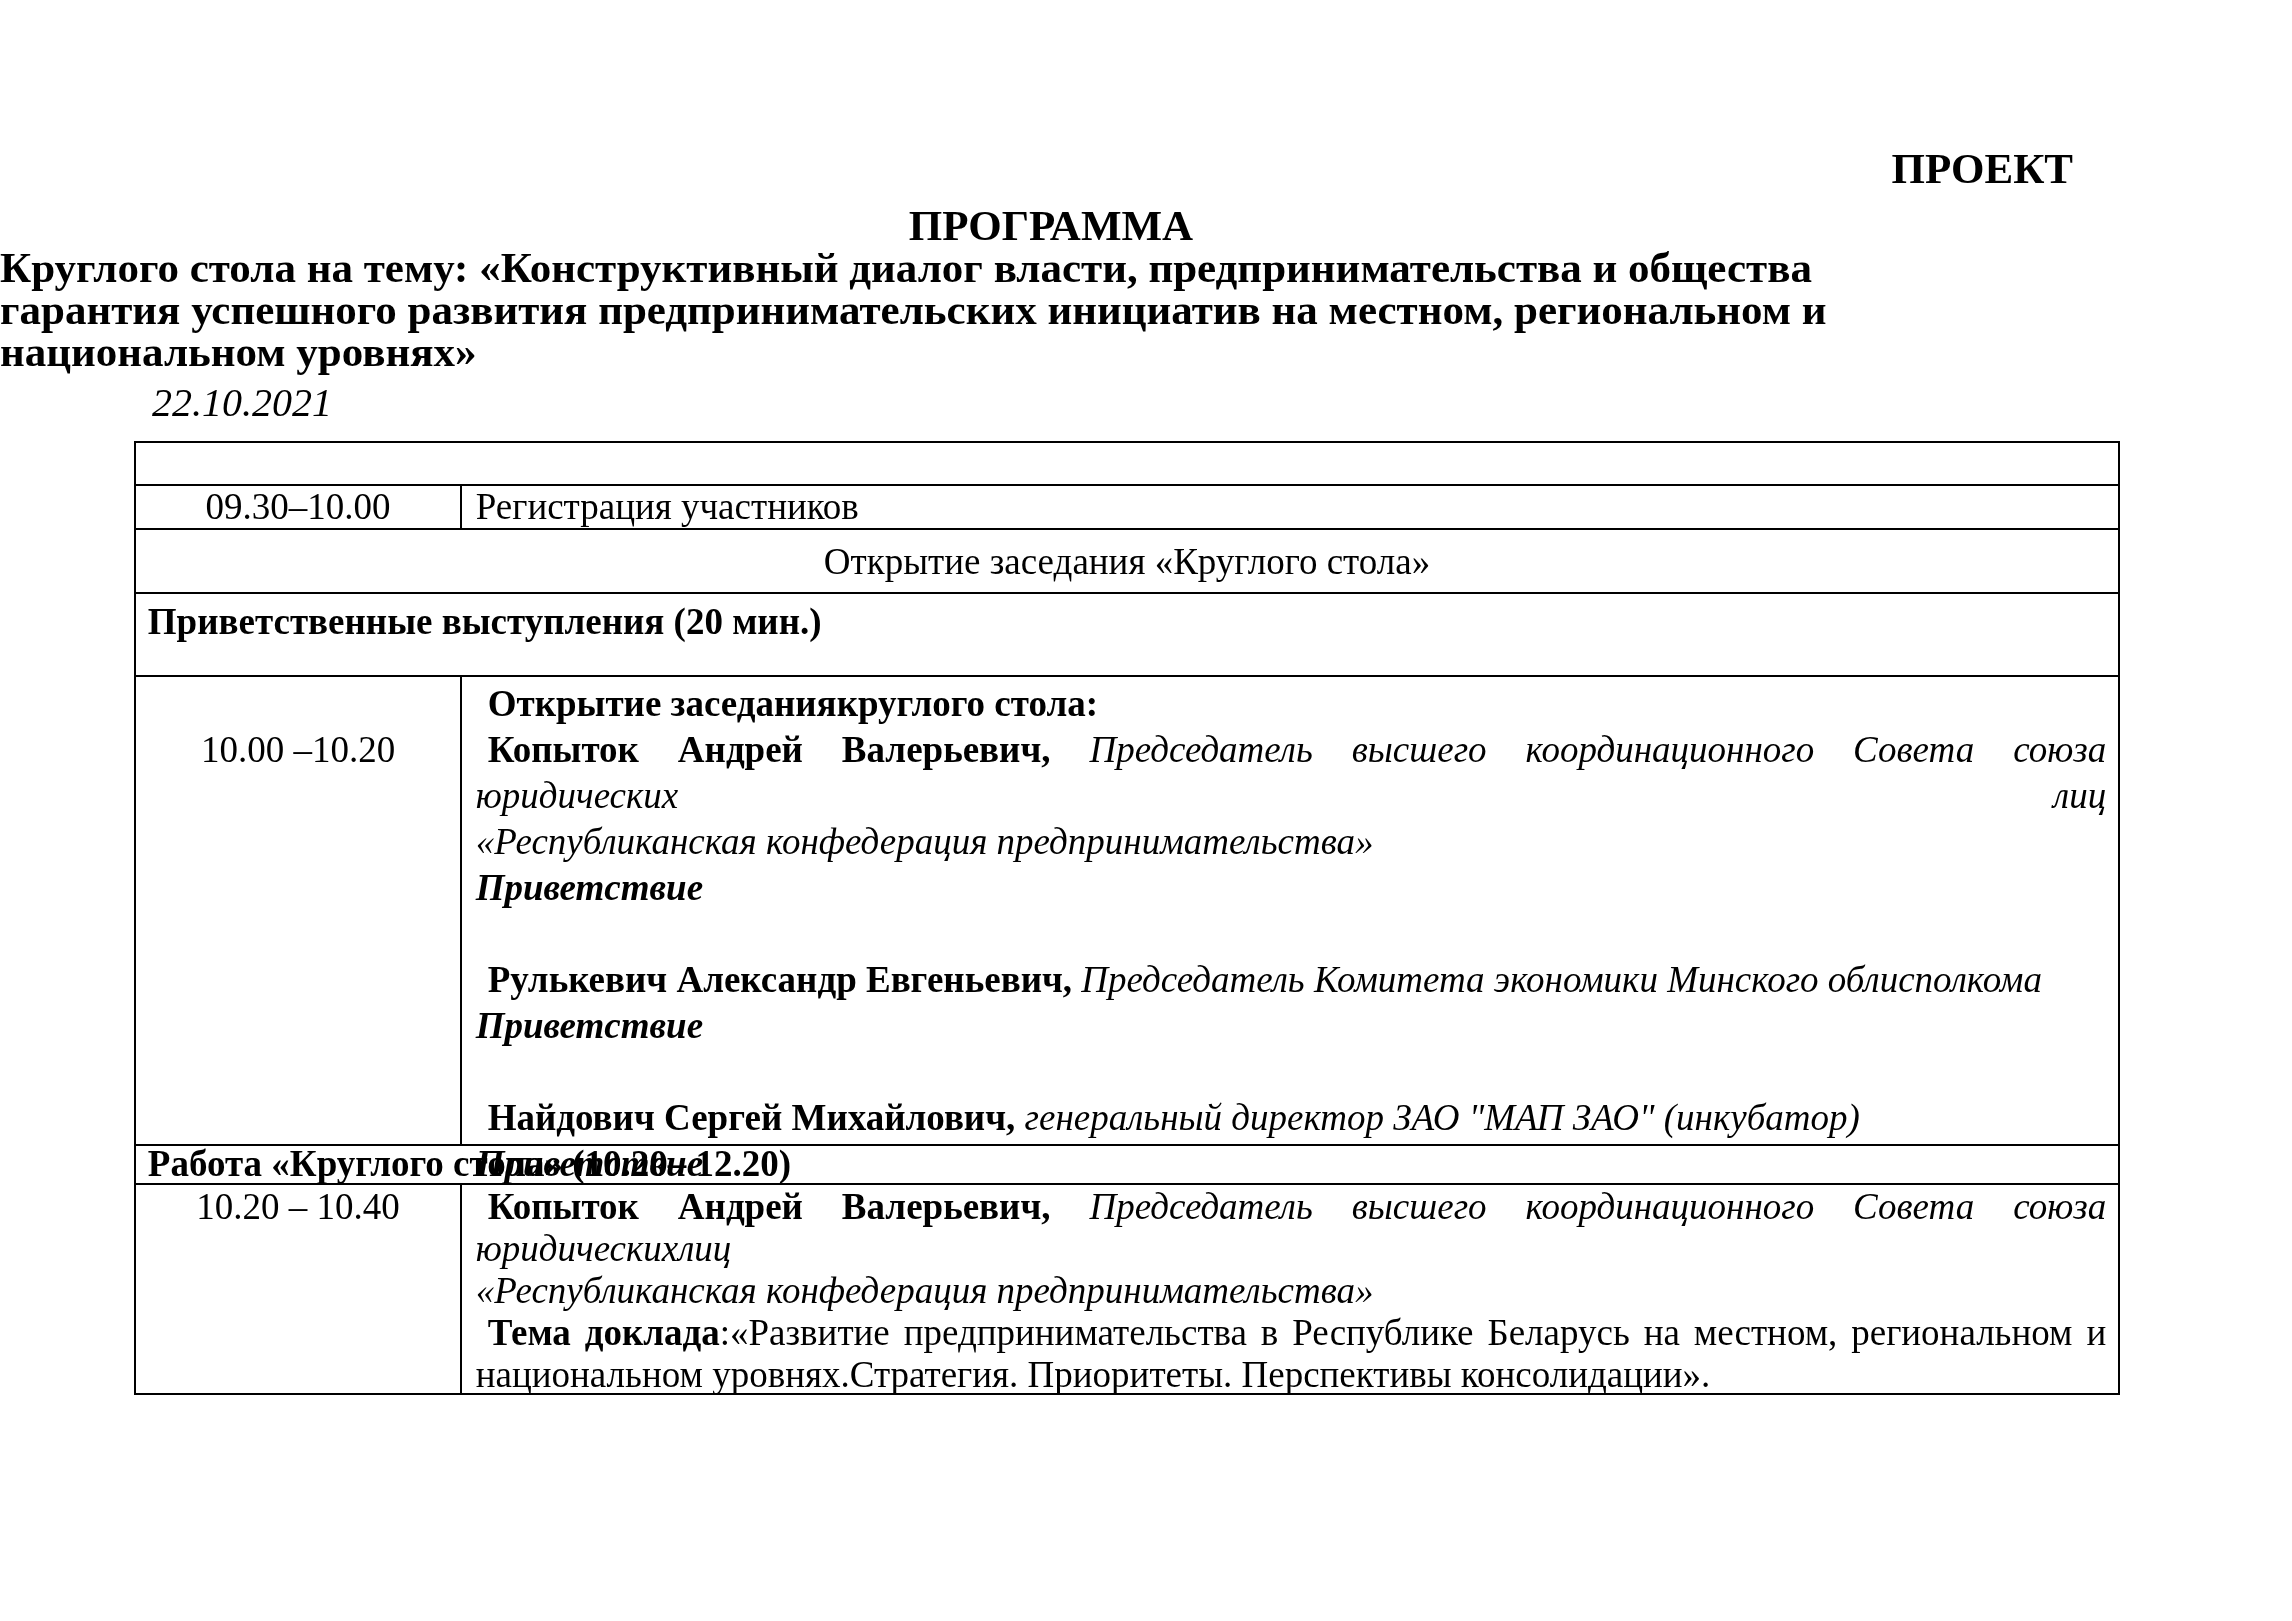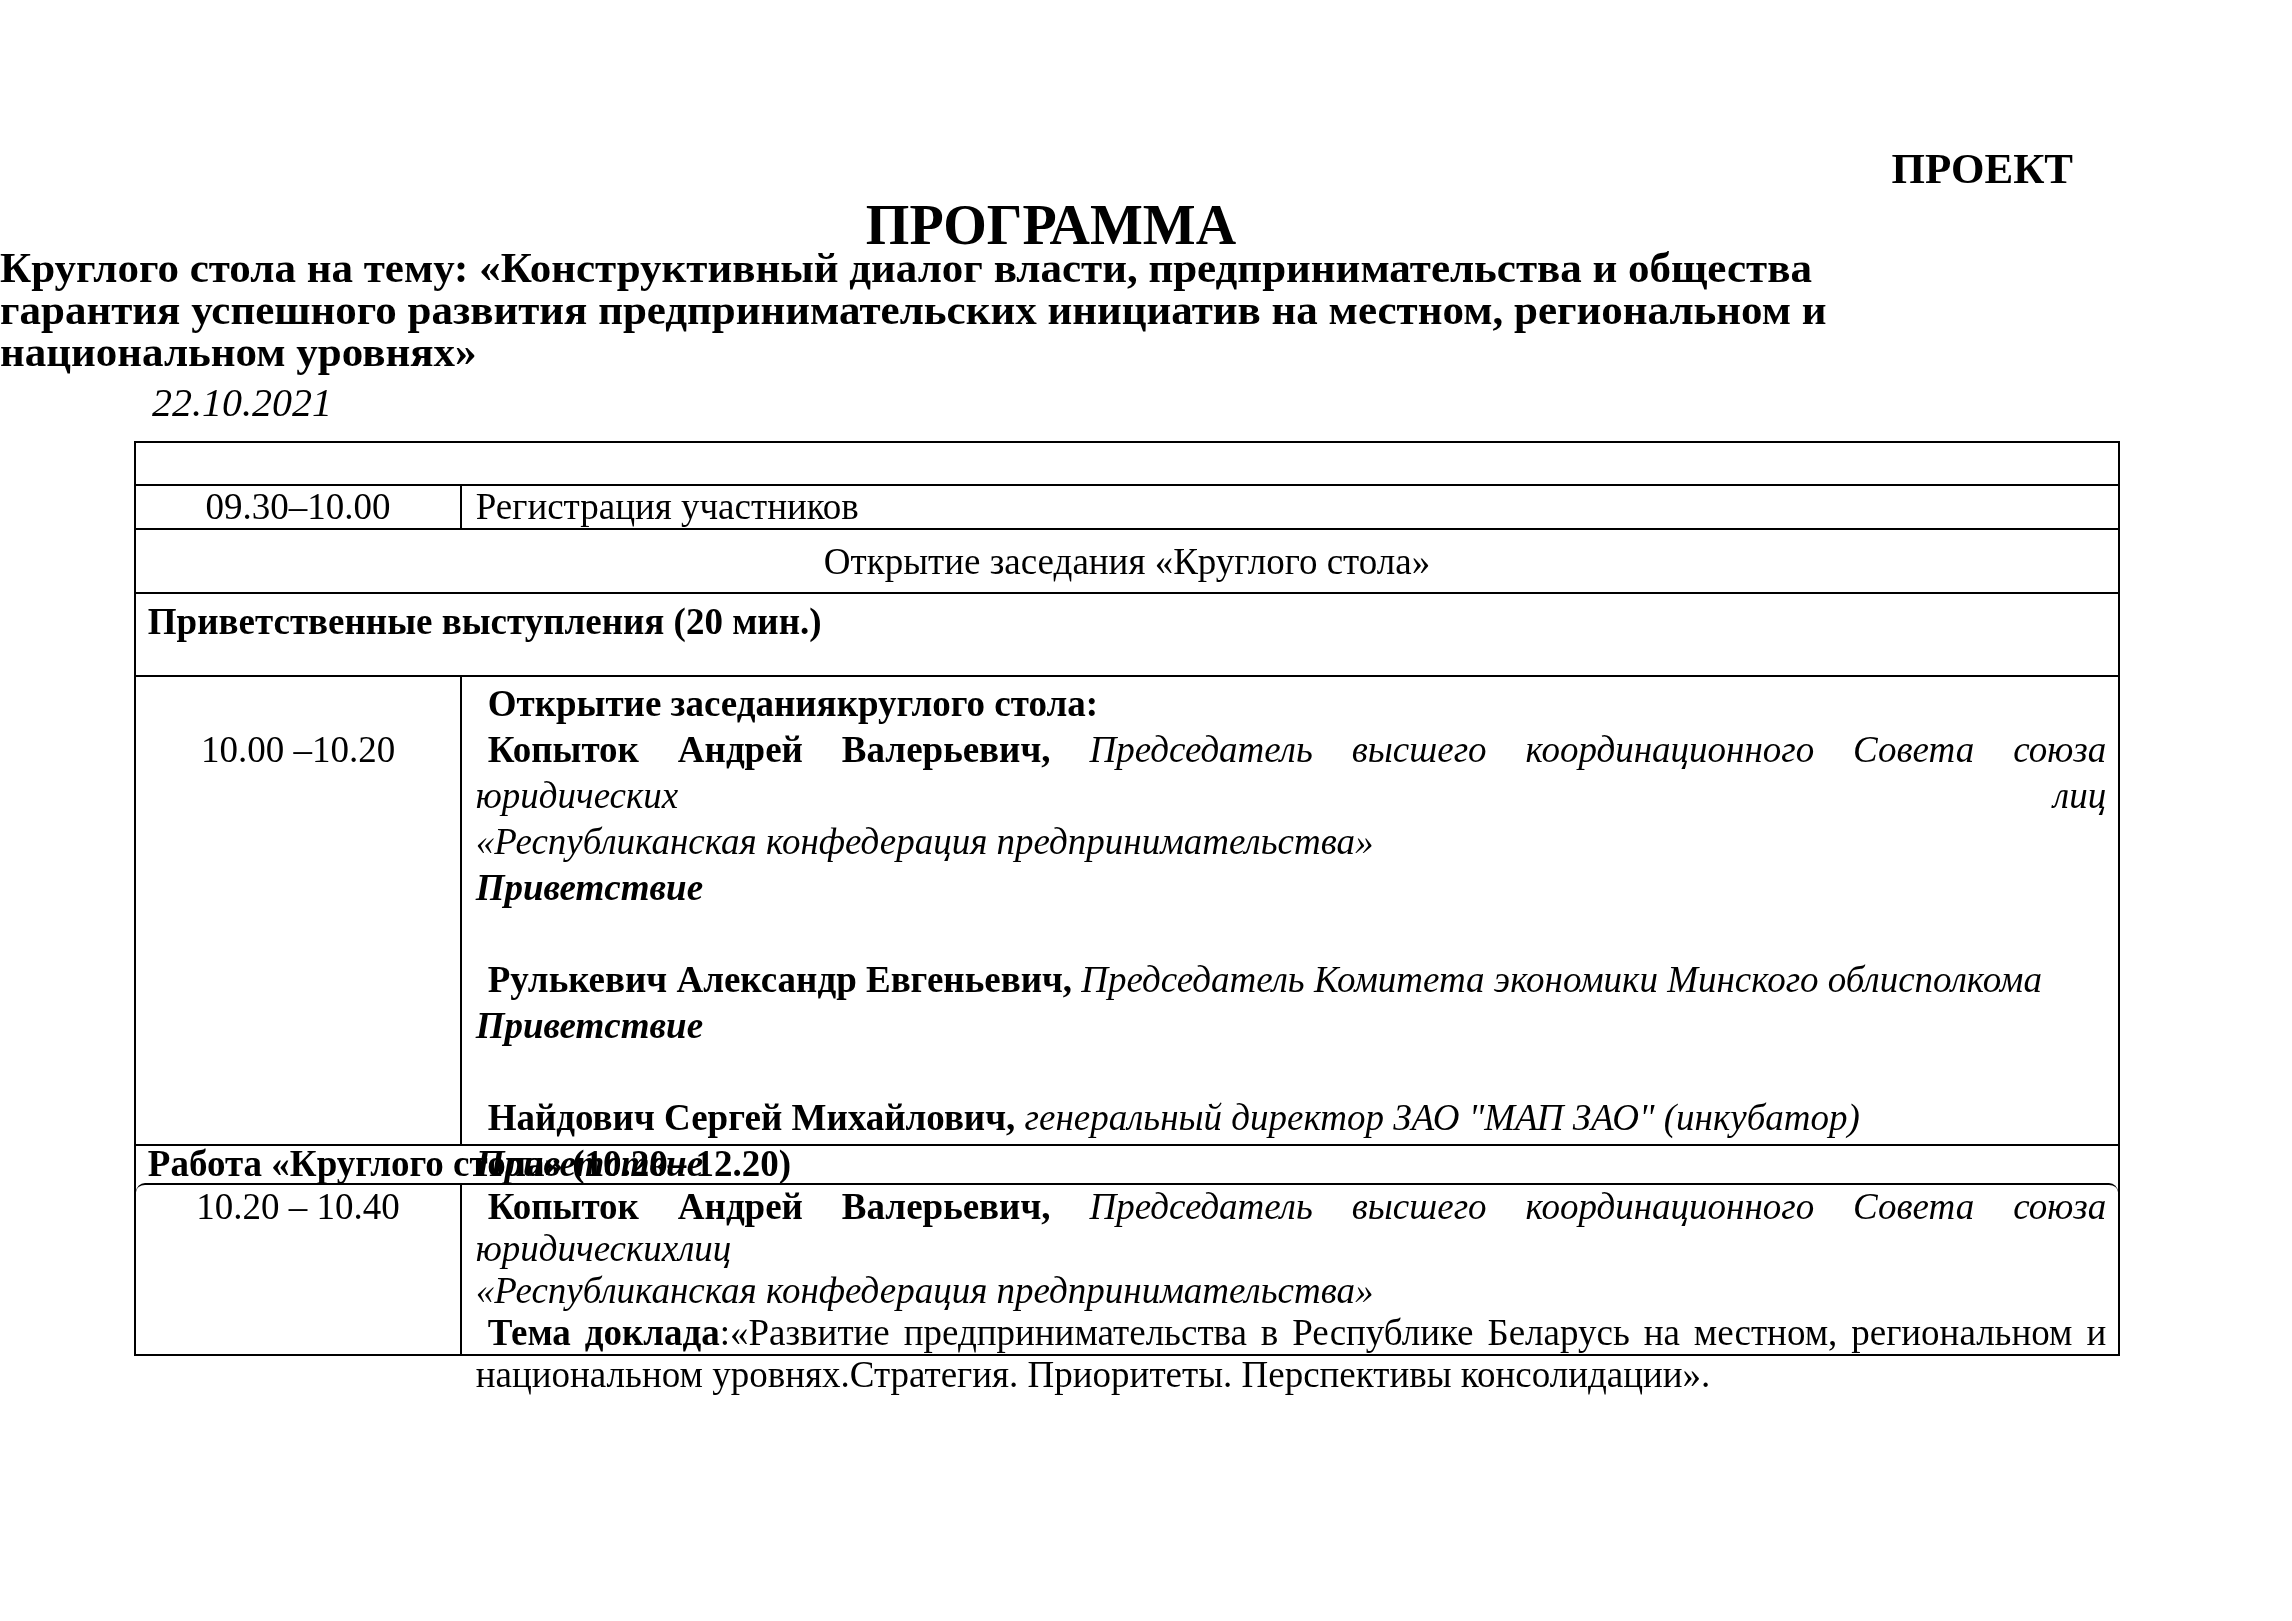--- a/index.html
+++ b/index.html
@@ -12,21 +12,21 @@
     overflow:hidden;
   }
   .b  { font-weight:700;margin-left:12px; }
   .i  { font-style:italic; }
   .bi { font-weight:700; font-style:italic; }
   .just { text-align:justify; text-align-last:justify; }
 
   .project   { margin-top:147px; padding-right:220px; text-align:right;
                font-weight:700; font-size:43px; line-height:43px;padding-left:6px; }
   .programma { margin-top:13.7px; padding-right:191px; text-align:center;
-               font-weight:700; font-size:56px; line-height:43px; }
+               font-weight:700; font-size:43px; line-height:43px; }
   .subtitle  { text-align:left; font-weight:700; font-size:43px; line-height:42px; }
 
   .meta { display:flex; justify-content:space-between; align-items:flex-start;
           margin-top:7.8px; padding:0 163px 0 152px;
           font-style:italic; font-size:40px; line-height:46px;gap:12px; }
 
   .ptable { margin:14.7px 0 0 134px; width:1986px;
             border:2px solid #000; border-bottom-width:2.9px;
             font-size:37px; }
   .row  { border-top:2px solid #000; }
@@ -38,21 +38,21 @@
   .r-empty  { height:41px; }
   .r-s1, .r-s2 { height:44px; }
   .r-s1 .timecell, .r-s1 .ccell, .r-s2 .timecell, .r-s2 .ccell { line-height:42px; }
   .r-open   { height:64px; display:flex; align-items:center; justify-content:center;
               font-weight:400; padding:0 11.8px; }
   .r-greet  { height:83px; font-weight:700; padding:7.8px 11.8px 0 11.8px; line-height:39px; }
   .r-sess   { height:469px; }
   .r-sess .timecell { padding-top:50px; line-height:46px; }
   .r-sess .ccell    { padding-top:3.9px; line-height:46px; }
   .r-work   { height:39px; font-weight:700; padding:0 11.8px; line-height:36px; }
-  .r-rep    { height:171px;border-radius:9px; }
+  .r-rep    { height:210px; }
   .r-rep .timecell { padding-top:1px; line-height:42px; }
   .r-rep .ccell    { padding-top:1px; line-height:42px; }
   .gap-up { margin-top:46px; }
 </style>
 </head>
 <body>
 
 <div class="page">
 
   <div class="project">ПРОЕКТ</div>

